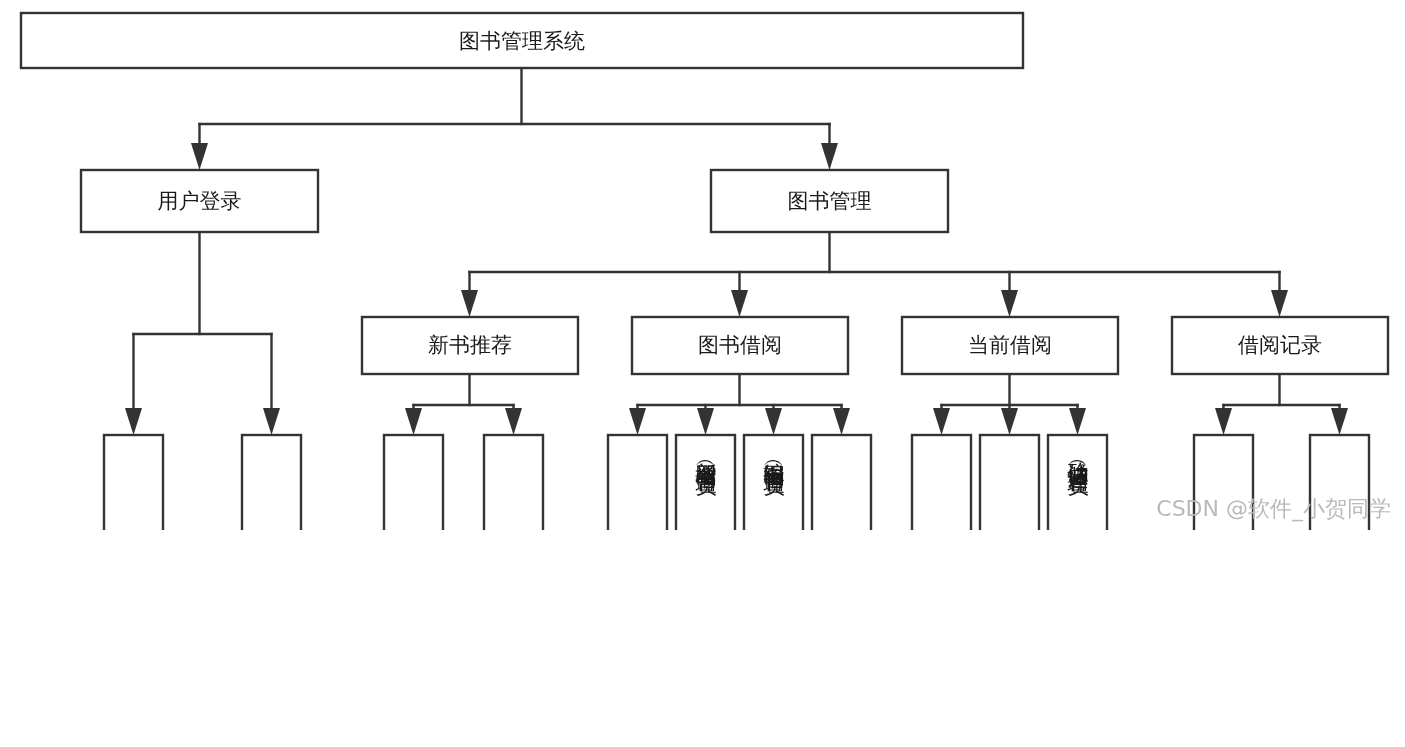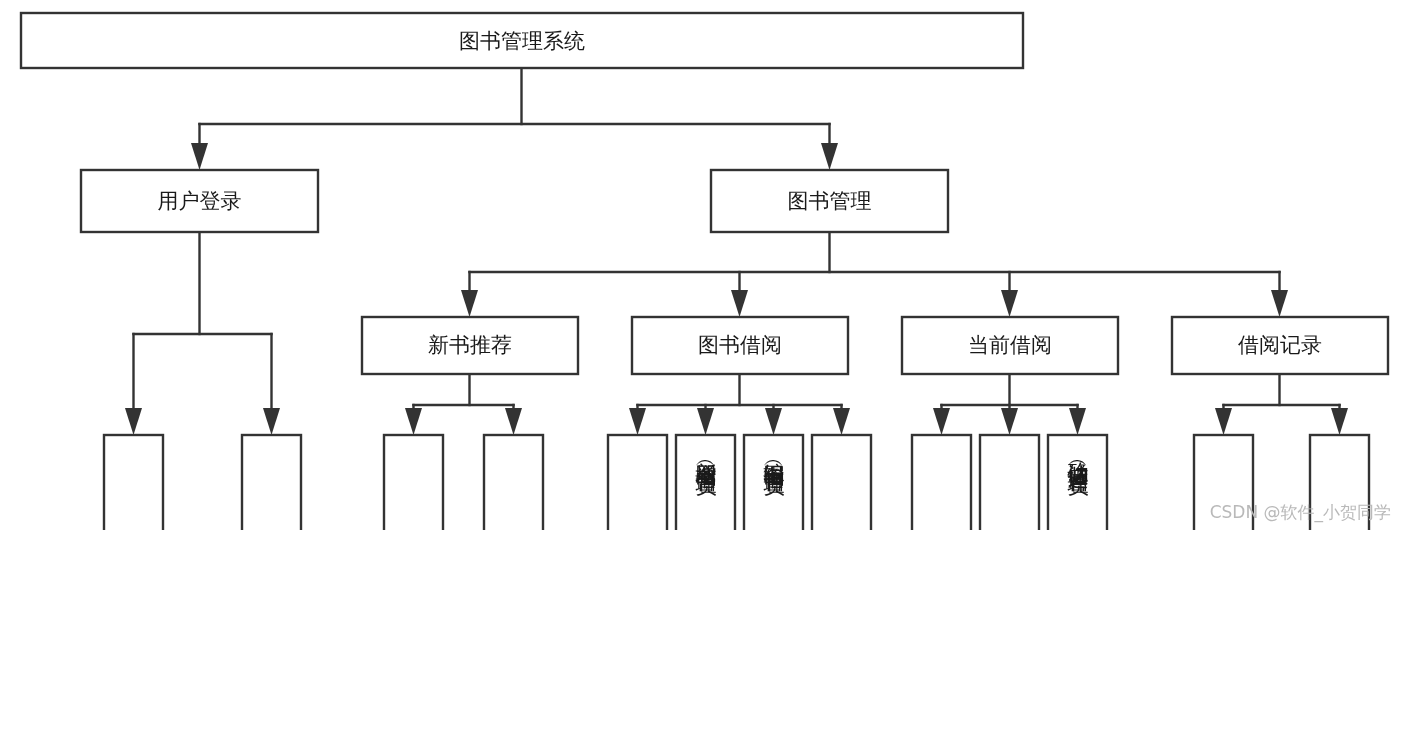--- a/index.html
+++ b/index.html
@@ -63,21 +63,21 @@
     line-height: 1.18;
     color: #1a1a1a;
     letter-spacing: 2px;
     white-space: nowrap;
   }
   #watermark {
     position: absolute;
     right: 14px;
     bottom: 6px;
     font-family: "DejaVu Sans", "Liberation Sans", sans-serif;
-    font-size: 17px;
+    font-size: 22px;
     color: #b9b9b9;
     white-space: nowrap;
     user-select: none;
   }
 </style>
 </head>
 <body>
 
 <div id="stage">
 

